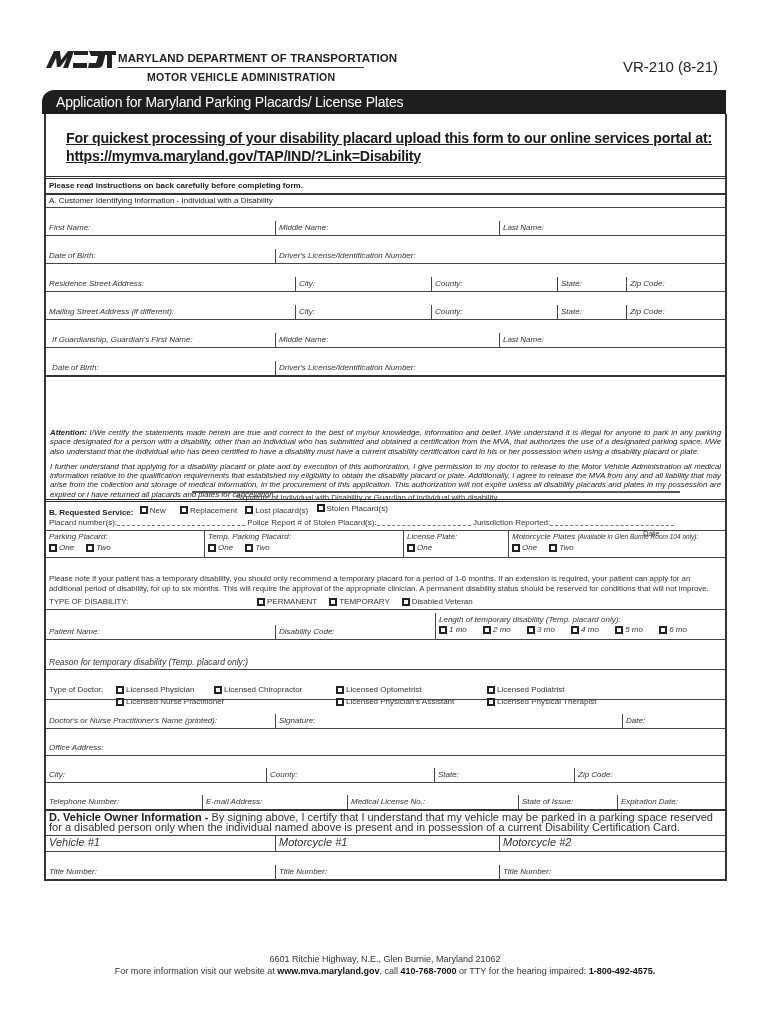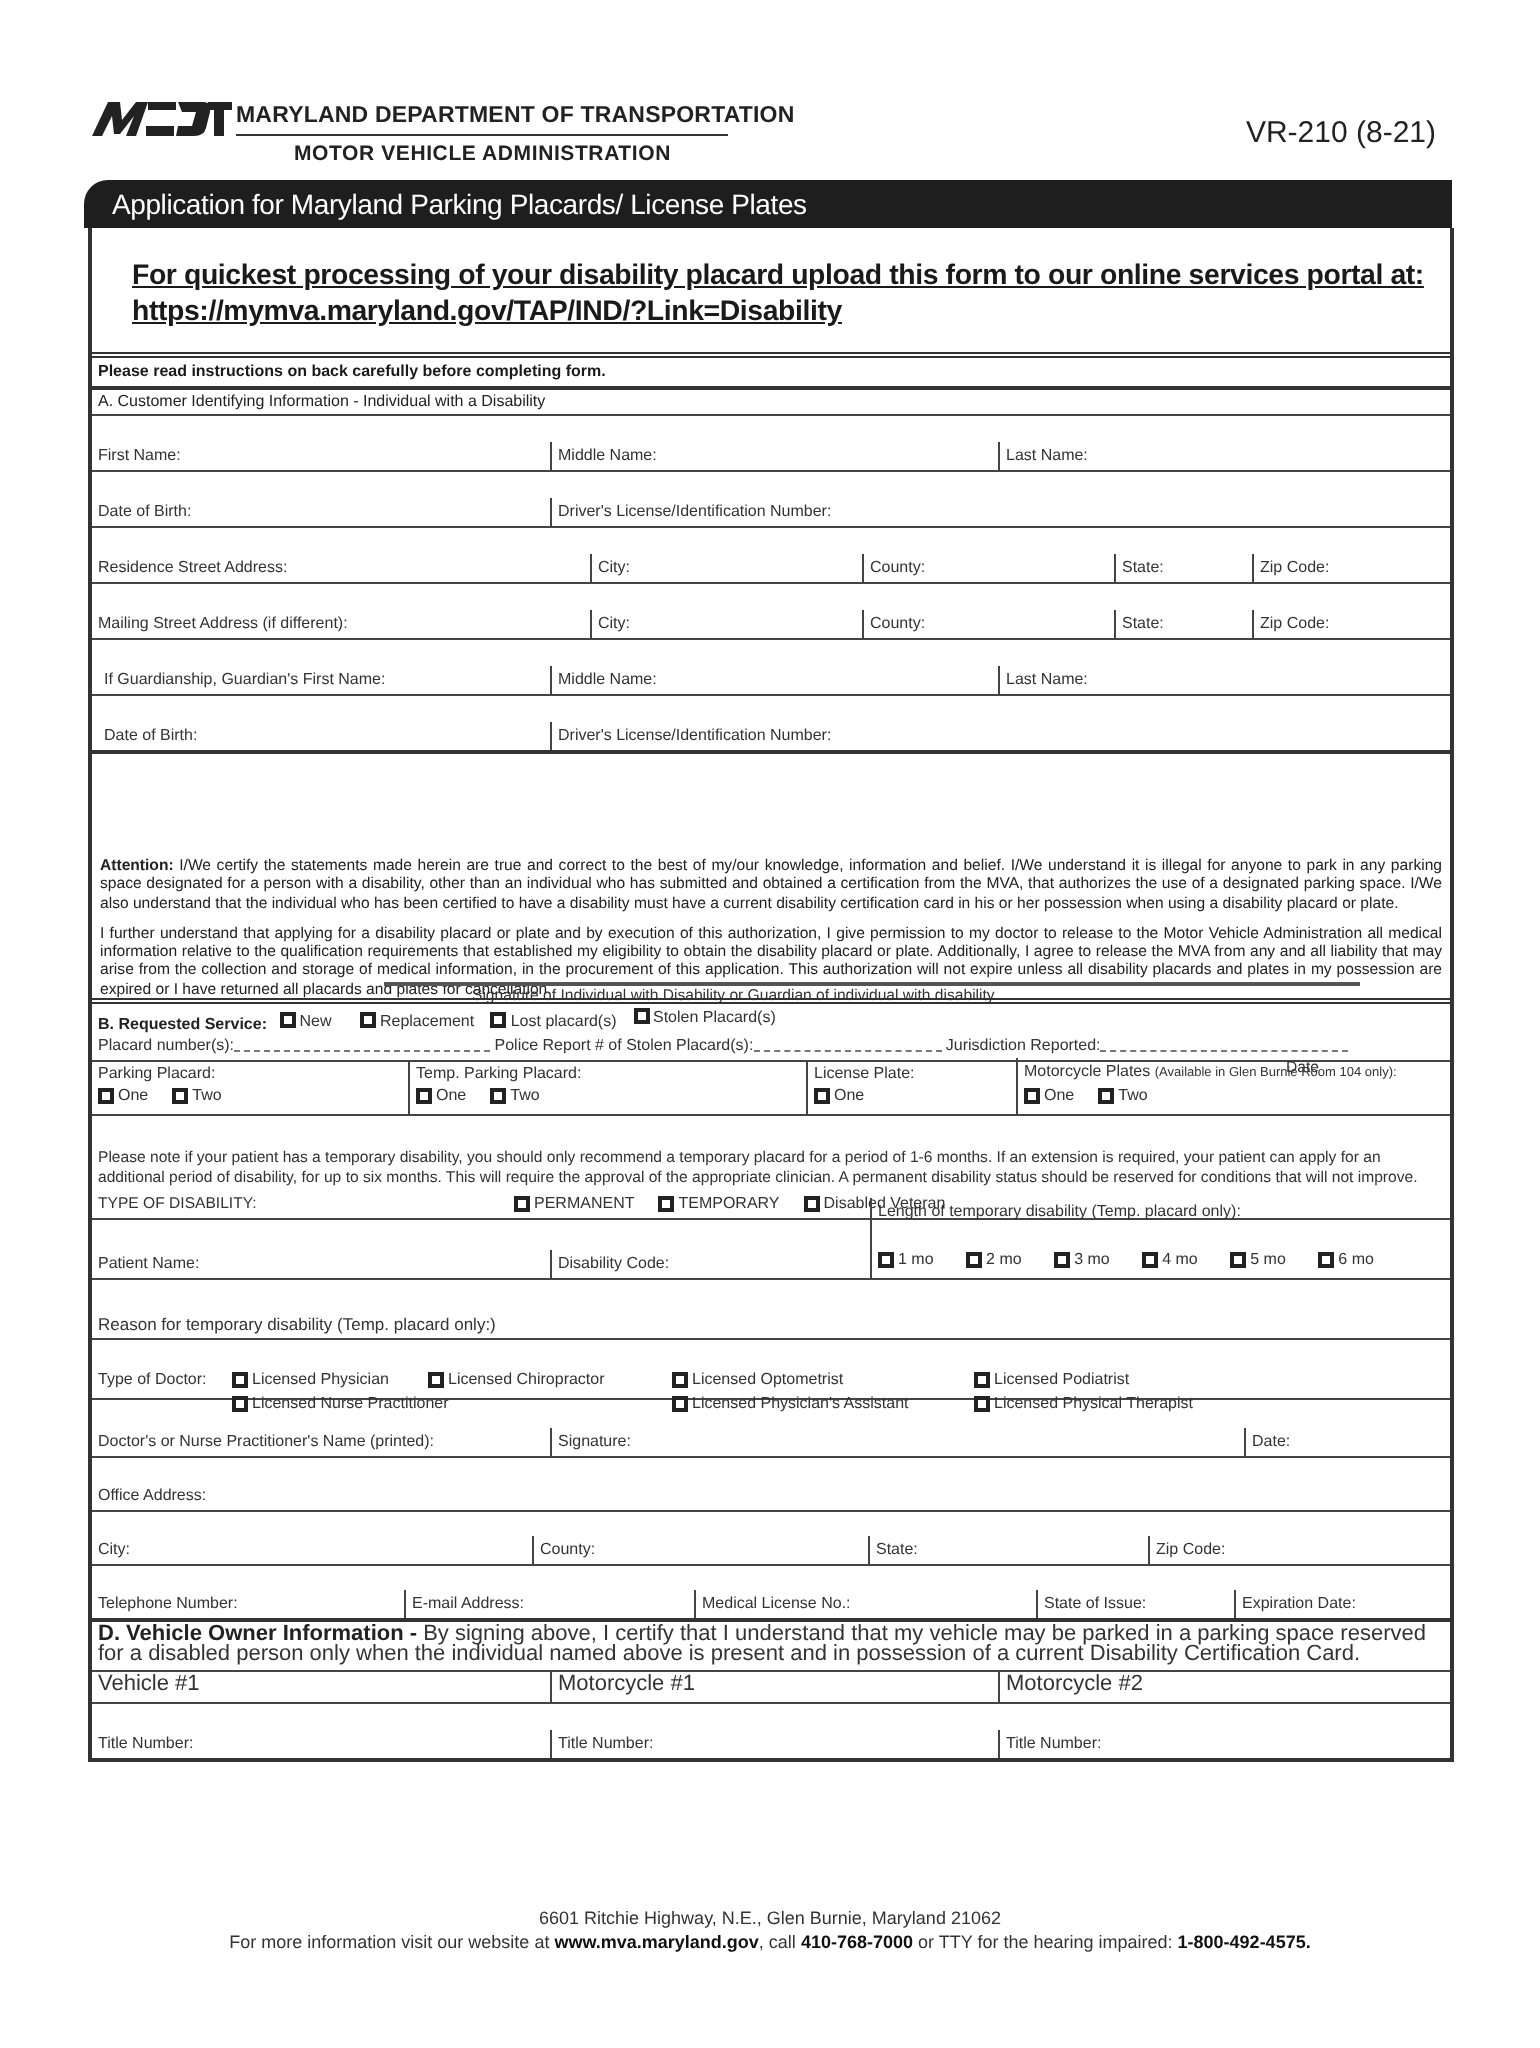--- a/index.html
+++ b/index.html
@@ -16,32 +16,32 @@
   .title-bar { position: absolute; left: 42px; top: 90px; width: 684px; height: 24px; background: #1e1e1e; border-radius: 12px 0 0 0; color: #fff; font-size: 14px; padding: 4px 0 0 14px; letter-spacing: -0.2px; }
 
   .form { position: absolute; left: 44px; top: 114px; width: 683px; border-left: 2px solid #333; border-right: 2px solid #333; border-bottom: 2px solid #333; }
 
   .notice { height: 62px; padding: 15px 0 0 20px; font-size: 14.2px; font-weight: bold; line-height: 18px; color: #1a1a1a; letter-spacing: -0.2px; text-decoration: underline; }
   .notice-line2 { font-weight: bold; }
 
   .row { display: flex; border-top: 1px solid #444; align-items: flex-end; }
   .row.thick { border-top: 3px double #333; }
   .row.heavy { border-top: 2px solid #333; }
-  .cell { border-left: 1px solid #444; padding: 2px 3px; font-size: 8px; color: #333; line-height: 10px; position: relative; }
+  .cell { border-left: 1px solid #444; padding: 2px 3px; font-size: 8px; color: #333; line-height: 10px; position: relative; font-style: italic; }
   .cell:first-child { border-left: none; }
   .bar { font-size: 8px; font-weight: bold; padding: 2px 3px; line-height: 10px; }
   .bar-plain { font-size: 8px; padding: 1px 3px; line-height: 10px; color: #222; }
 
   .h28 { height: 28px; }
   .h27 { height: 27px; }
   .h29 { height: 29px; }
 
   .para { font-size: 7.8px; line-height: 9.3px; padding: 4px 4px 0 4px; color: #222; text-align: justify; }
   .para b { font-weight: bold; }
-  .attn { height: 124px; border-top: 2px solid #333; }
+  .attn { height: 124px; border-top: 2px solid #333; font-style: italic; }
   .sig-line { position: absolute; left: 192px; width: 488px; top: 491px; border-top: 2px solid #555; }
   .sig-label { position: absolute; left: 236px; top: 493px; font-size: 7.8px; color: #333; }
   .sig-date { position: absolute; left: 643px; top: 493px; font-size: 7.8px; color: #333; margin-top: 36px; }
 
   .cb { display: inline-block; width: 8px; height: 8px; border: 2px solid #222; vertical-align: -1px; margin-right: 2px; background: #fff; }
   .opt { display: inline-flex; align-items: center; margin-right: 12px; font-size: 8px; color: #333; }
   .blank { display: inline-block; border-bottom: 1px dashed #777; height: 8px; vertical-align: -1px; }
 
   .footer { position: absolute; left: 0; width: 770px; top: 953px; text-align: center; font-size: 9px; color: #333; line-height: 12px; }
   .footer b { color: #111; }
@@ -205,21 +205,21 @@
             <span>Disabled Veteran</span>
           </span>
       </div>
     </div>
   </div>
   <div class="row" style="height:30px">
     <div class="cell" style="width:229px">Patient Name:</div>
     <div class="cell" style="width:160px">Disability Code:</div>
     <div class="cell" style="flex:1">
       <div>Length of temporary disability (Temp. placard only):</div>
-      <div style="margin-top:14px">
+      <div style="margin-top:0">
         <span class="opt" style="margin-right:14px">
             <span class="cb"></span>
             <span>1 mo</span>
           </span>
         <span class="opt" style="margin-right:14px">
             <span class="cb"></span>
             <span>2 mo</span>
           </span>
         <span class="opt" style="margin-right:14px">
             <span class="cb"></span>

